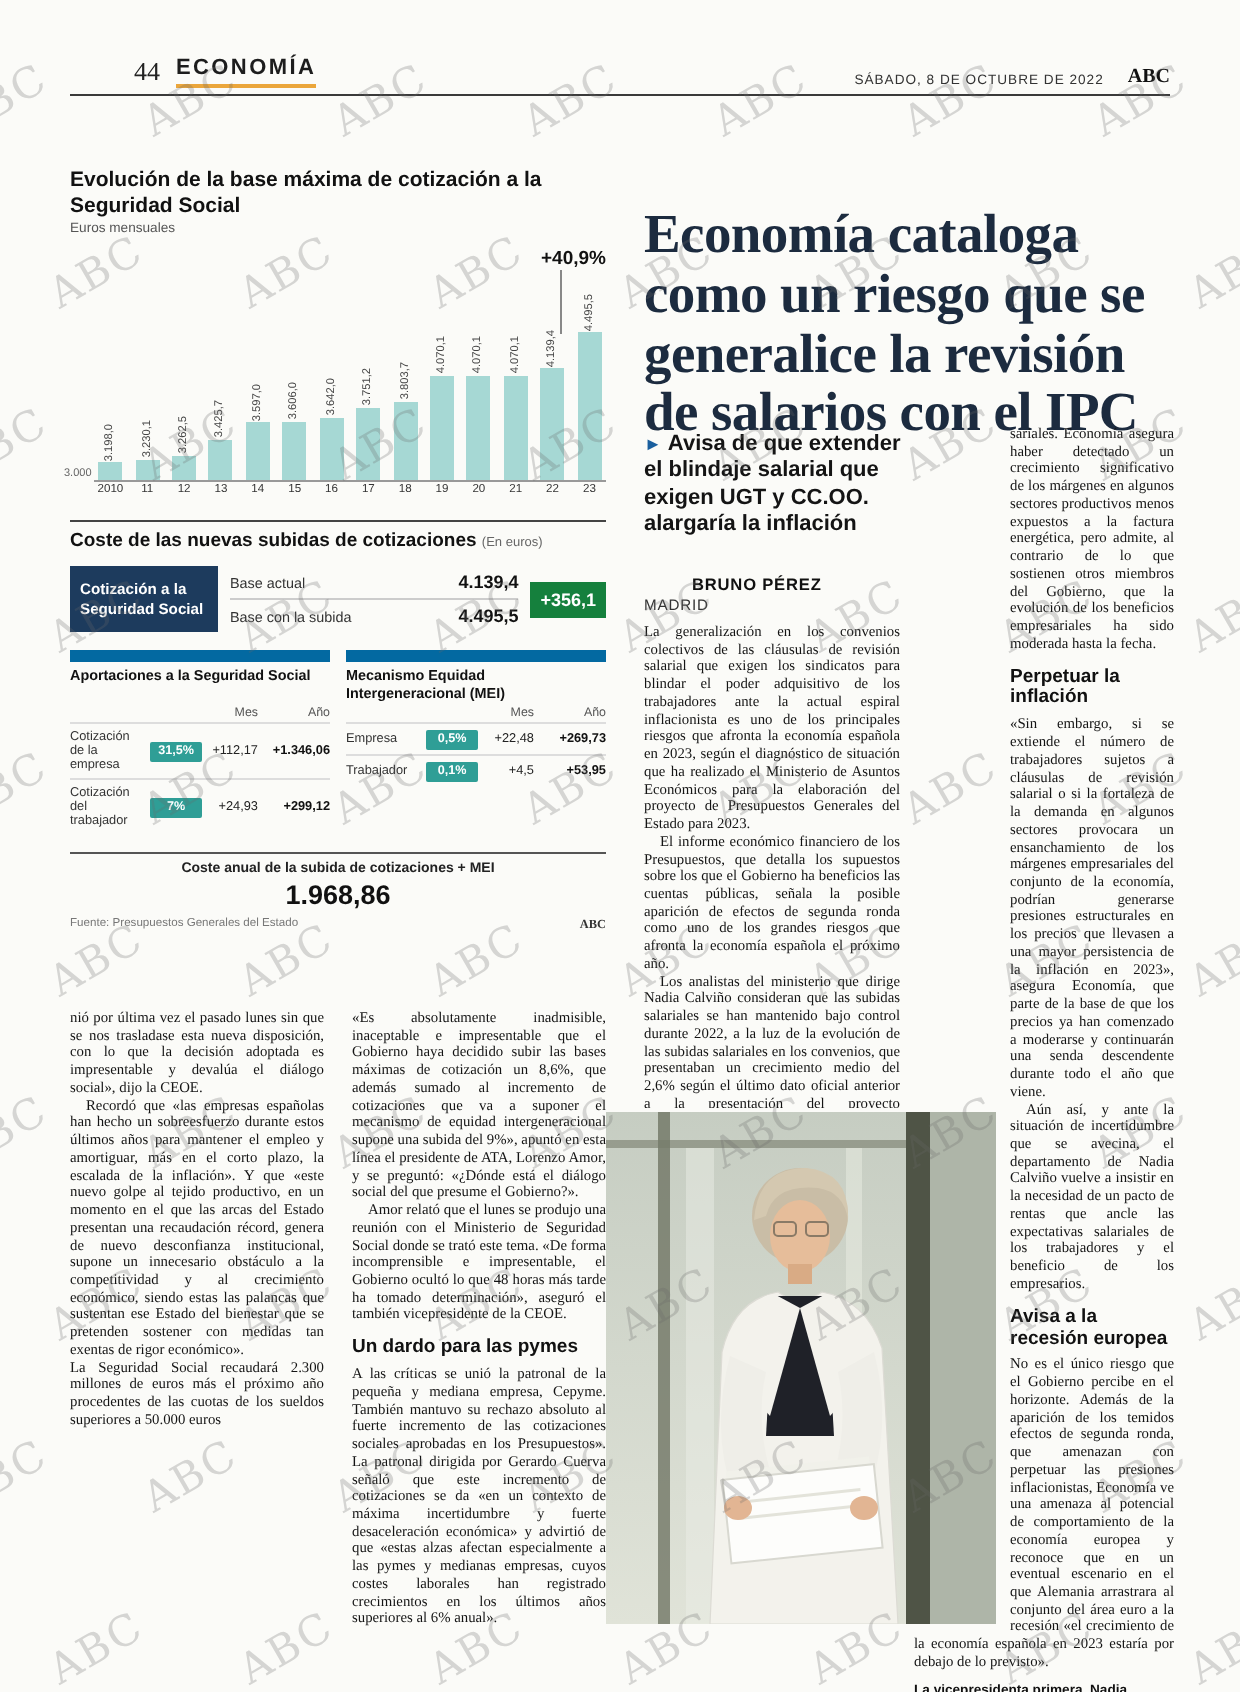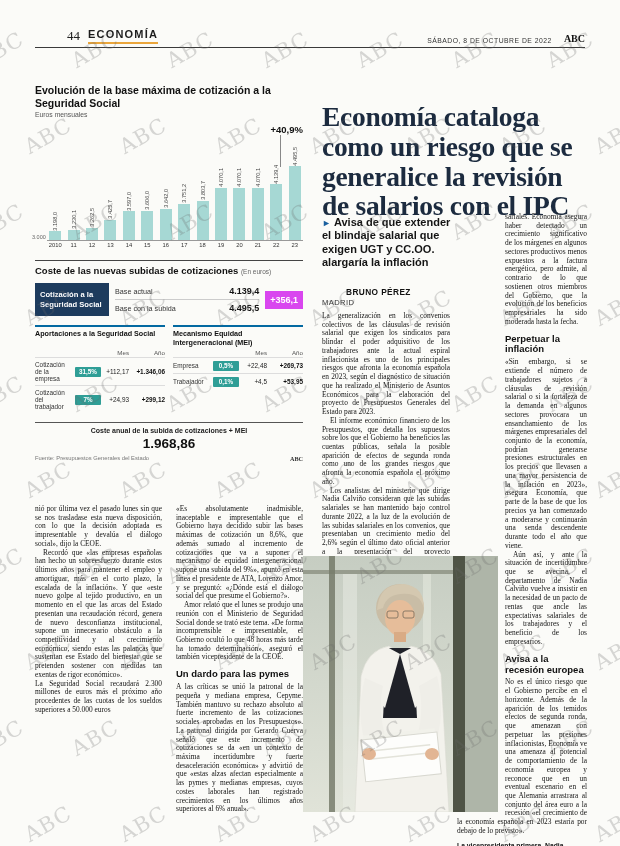--- a/index.html
+++ b/index.html
@@ -35,24 +35,24 @@
               font:700 9.5px "Liberation Sans",sans-serif;color:#111;}
   .cost-note{font:400 6.5px "Liberation Sans",sans-serif;color:#666;}
   .box1{display:flex;gap:6px;margin-top:7px;align-items:stretch;}
   .navybox{background:#1d3b5d;color:#fff;font:700 7.6px/1.25 "Liberation Sans",sans-serif;
            width:74px;padding:5px;box-sizing:border-box;display:flex;align-items:center;}
   .base-rows{flex:1;display:flex;flex-direction:column;justify-content:center;}
   .base-row{display:flex;justify-content:space-between;align-items:flex-end;padding:3px 0;}
   .base-row + .base-row{border-top:1px solid #ccc;}
   .base-label{font-size:7.2px;color:#333;}
   .base-value{font:700 9px "Liberation Sans",sans-serif;color:#111;}
-  .deltabox{background:#d946ef;color:#fff;font:700 9px "Liberation Sans",sans-serif;
+  .deltabox{background:#15803d;color:#fff;font:700 9px "Liberation Sans",sans-serif;
             padding:4px 5px;align-self:center;}
   .panels{display:flex;gap:8px;margin-top:9px;}
-  .panel{flex:1;border-top:2px solid #0369a1;padding-top:3px;}
+  .panel{flex:1;border-top:6px solid #0369a1;padding-top:3px;}
   .panel-title{font:700 7.2px/1.2 "Liberation Sans",sans-serif;color:#111;min-height:17px;}
   .prow{display:grid;grid-template-columns:1fr 26px 26px 34px;align-items:center;gap:2px;
         padding:2.5px 0;border-top:1px solid #ddd;}
   .prow.head{border-top:none;padding:2px 0 1px;}
   .pcol-h{font-size:6.2px;color:#555;text-align:right;}
   .plabel{font-size:6.4px;line-height:1.15;color:#333;}
   .rate{background:#2f9e96;color:#fff;font:700 6.3px "Liberation Sans",sans-serif;
         text-align:center;padding:1.5px 1px;border-radius:1px;}
   .pmes{font-size:6.4px;text-align:right;color:#222;}
   .pano{font:700 6.4px "Liberation Sans",sans-serif;text-align:right;color:#111;}

